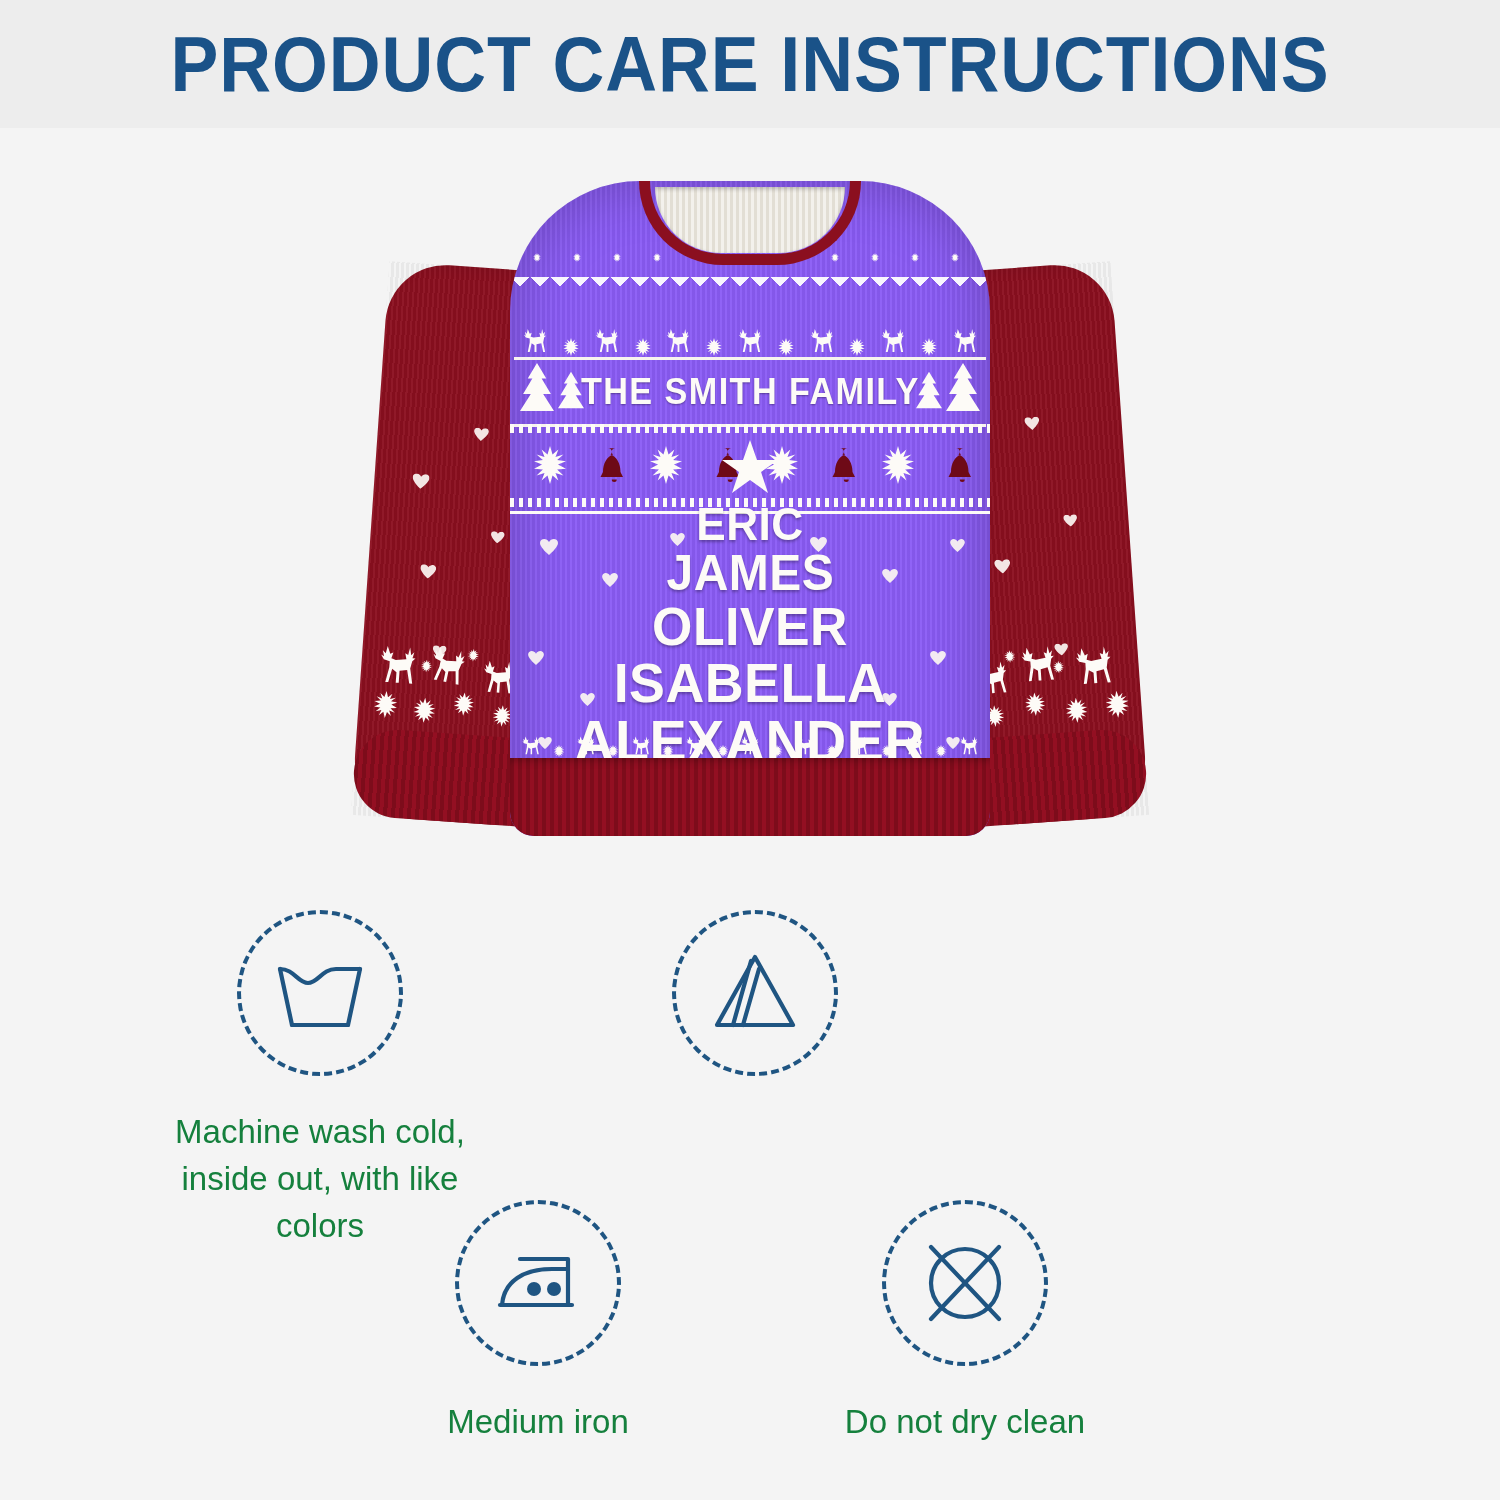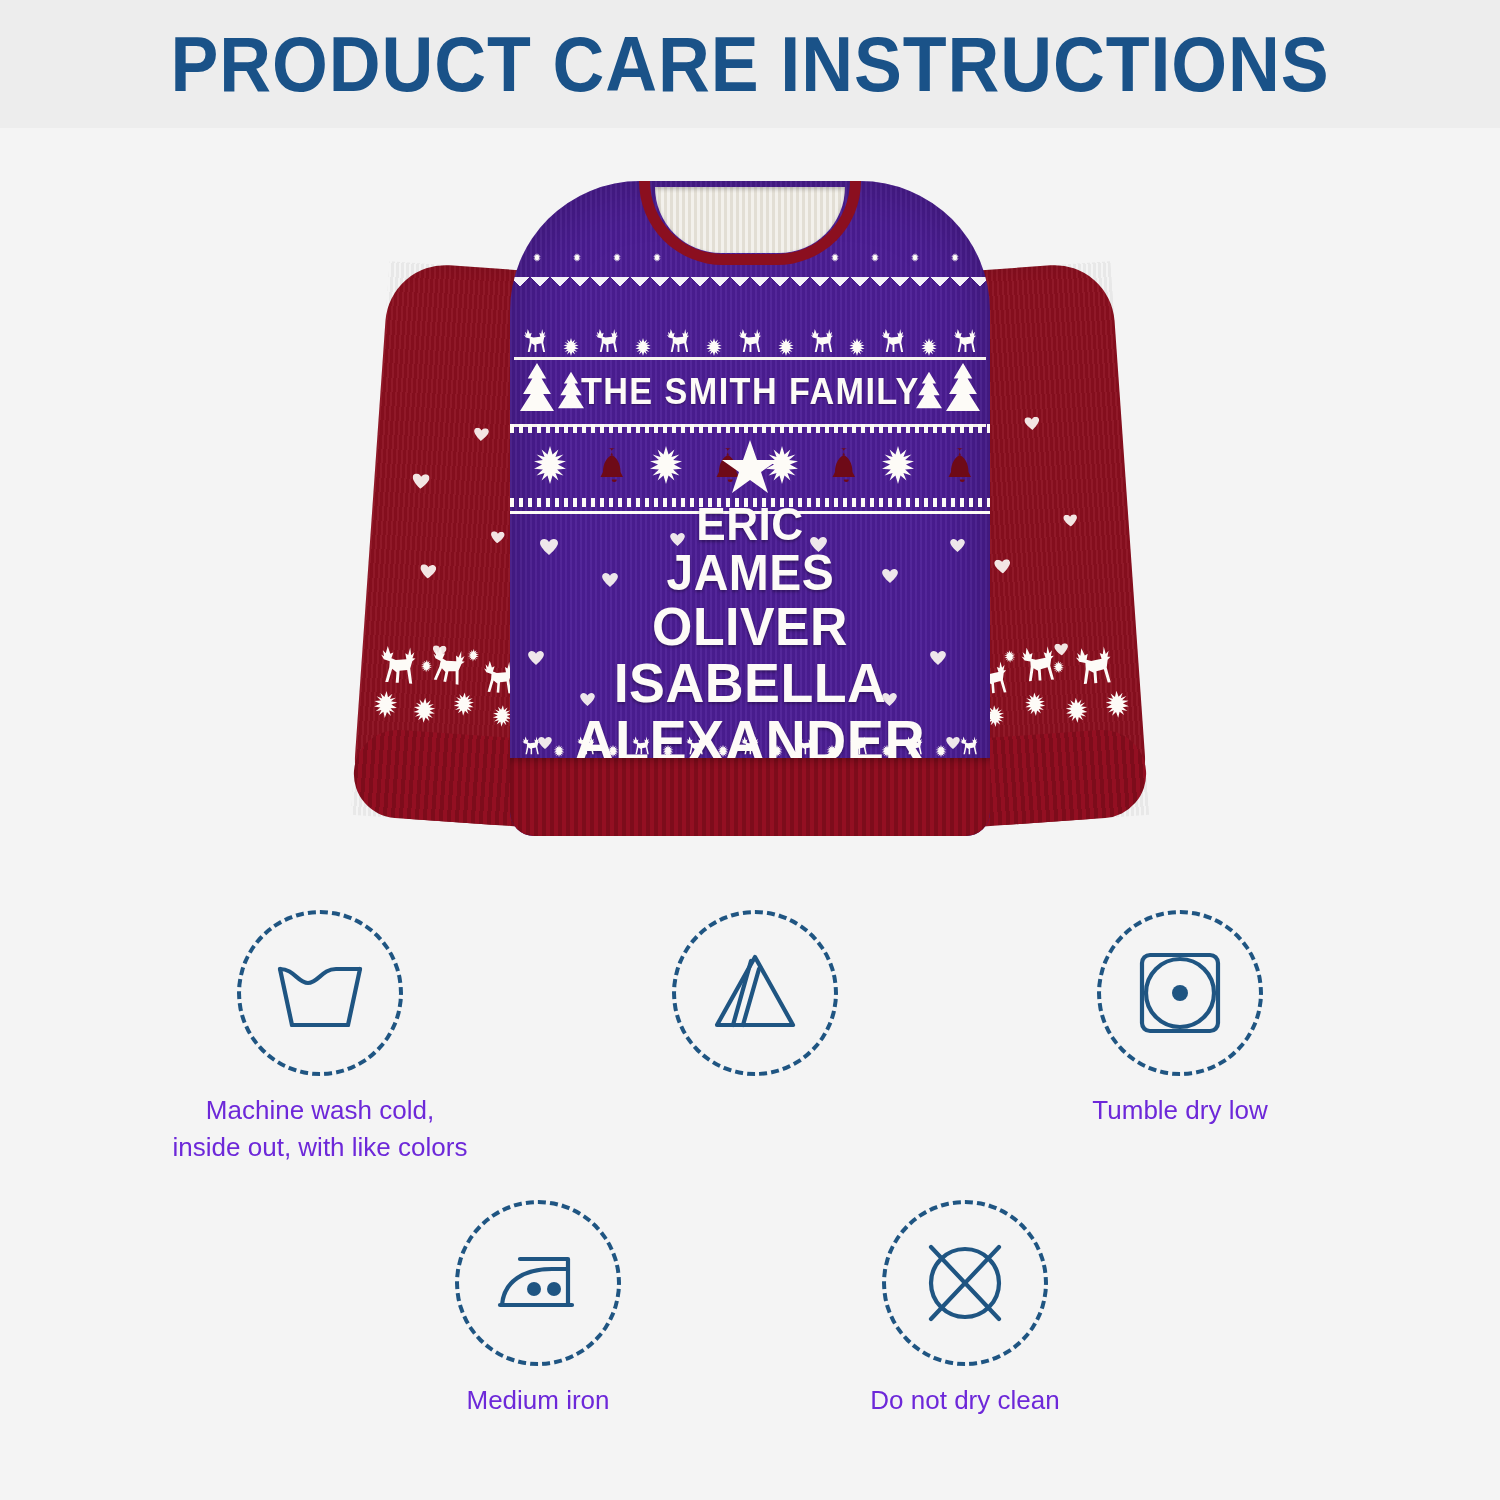--- a/index.html
+++ b/index.html
@@ -57,21 +57,21 @@
     position:absolute;left:0;right:0;bottom:0;height:88px;
     background:repeating-linear-gradient(90deg,#7d0c1b 0 4px,#930f22 4px 8px);
     border-radius:0 0 58px 58px;
   }
   .sleeve-l .rib{border-radius:52px 14px 58px 52px;}
   .sleeve-r .rib{border-radius:14px 52px 52px 58px;}
 
   
   .torso{
     position:absolute;left:140px;top:8px;width:480px;height:655px;
-    background:#4c1d95;
+    background:#8b5cf6;
     border-radius:130px 130px 24px 24px;
     overflow:hidden;
     box-shadow:inset 0 0 60px rgba(0,0,0,.22);
   }
   .knit{
     position:absolute;inset:0;
     background:repeating-linear-gradient(90deg,
       rgba(255,255,255,.045) 0 2px, rgba(0,0,0,.05) 2px 5px);
     pointer-events:none;
   }
@@ -183,23 +183,23 @@
   .care-item{position:absolute;text-align:center;}
   .circle{
     width:166px;height:166px;border-radius:50%;
     border:4px dashed #1f5582;
     margin:0 auto;
     display:flex;align-items:center;justify-content:center;
     box-sizing:border-box;
   }
   .circle svg{display:block;}
   .care-label{
-    margin-top:16px;
-    color:#6d28d9;
-    font-size:26px;
+    margin-top:33px;
+    color:#15803d;
+    font-size:33px;
     line-height:1.42;
     white-space:pre-line;
   }
   .ico{stroke:#1f5582;stroke-width:4.2;fill:none;stroke-linejoin:round;stroke-linecap:round;}
   .ico-fill{fill:#1f5582;}
 </style>
 </head>
 <body>
 
 <div class="header">
@@ -553,30 +553,20 @@
   <div class="care-item" style="left:590px;top:22px;width:330px">
     <div class="circle">
       <svg width="96" height="88" viewBox="0 0 96 88">
         <path class="ico" d="M48 8 L86 76 H10 Z"></path>
         <path class="ico" d="M44 12 L26 76"></path>
         <path class="ico" d="M52 20 L36 76"></path>
       </svg>
     </div>
   </div>
 
-  <div class="care-item" style="left:1015px;top:22px;width:330px">
-    <div class="circle">
-      <svg width="92" height="92" viewBox="0 0 92 92">
-        <rect class="ico" x="8" y="8" width="76" height="76" rx="8"></rect>
-        <circle class="ico" cx="46" cy="46" r="34"></circle>
-        <circle class="ico-fill" cx="46" cy="46" r="8"></circle>
-      </svg>
-    </div>
-    <div class="care-label">Tumble dry low</div>
-  </div>
 
   <div class="care-item" style="left:800px;top:312px;width:330px">
     <div class="circle">
       <svg width="96" height="96" viewBox="0 0 96 96">
         <circle class="ico" cx="48" cy="48" r="34"></circle>
         <path class="ico" d="M14 12 L82 84"></path>
         <path class="ico" d="M82 12 L14 84"></path>
       </svg>
     </div>
     <div class="care-label">Do not dry clean</div>

